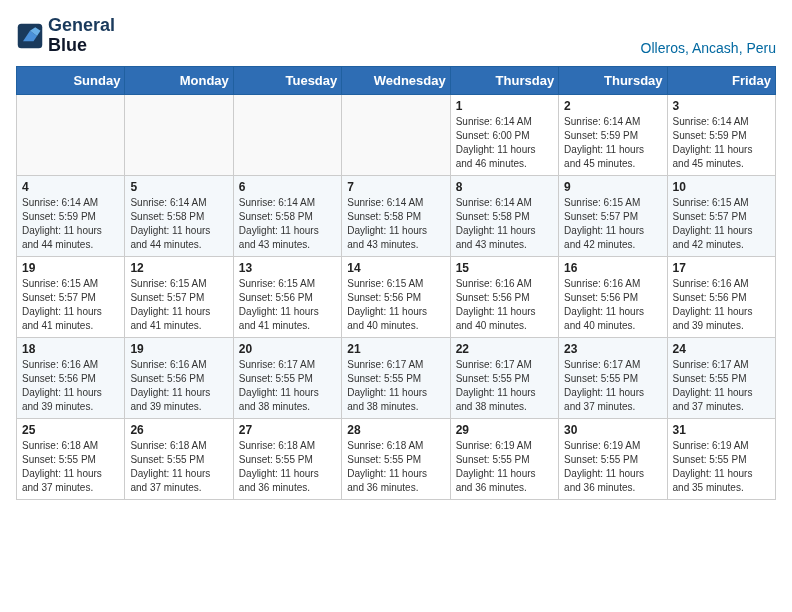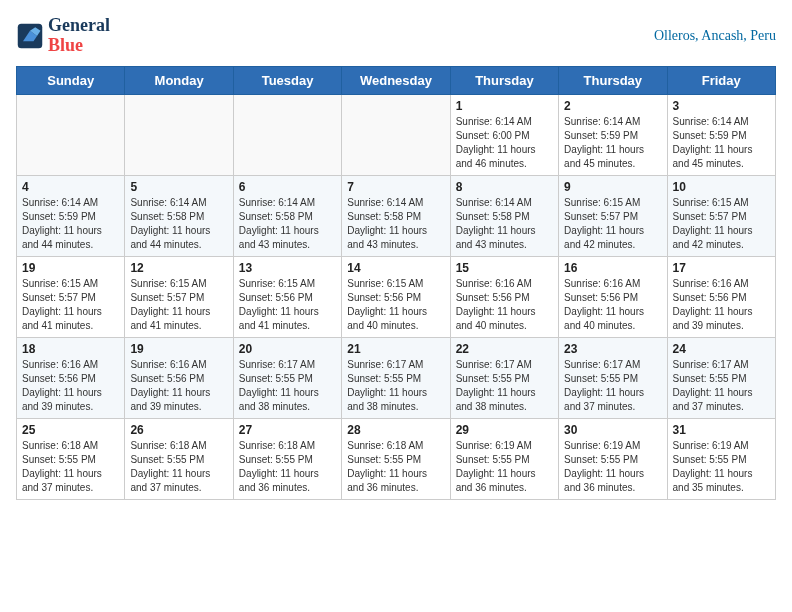--- a/index.html
+++ b/index.html
@@ -6,37 +6,36 @@
     body {
       font-family: Arial, sans-serif;
       background: #fff;
       width: 792px;
       min-height: 612px;
       padding: 16px;
     }
     .header {
       display: flex;
       justify-content: space-between;
-      align-items: center;
+      align-items: flex-end;
       margin-bottom: 10px;
-      font-family: Liberation Serif, serif;
     }
     .logo {
       display: flex;
       align-items: center;
       gap: 4px;
     }
     .logo-text {
       font-size: 18px;
       font-weight: bold;
       color: #1a3a5c;
       line-height: 1.1;
     }
     .logo-text span {
-      color: #ef4444;
+      color: #0f172a;
     }
     .logo-icon {
       width: 28px;
       height: 28px;
     }
     .title-area {
       text-align: right;
     }
     .month-title {
       font-size: 32px;
@@ -51,21 +50,21 @@
       width: 100%;
       border-collapse: collapse;
       border: 1px solid #ccc;
     }
     th {
       background-color: #2e6db4;
       color: #fff;
       font-size: 13px;
       font-weight: bold;
       padding: 6px 4px;
-      text-align: center;
+      text-align: right;
       border: 1px solid #2060a0;
     }
     td {
       border: 1px solid #ccc;
       vertical-align: top;
       padding: 4px 5px;
       font-size: 10.5px;
       color: #222;
       width: calc(100% / 7);
       height: 80px;

